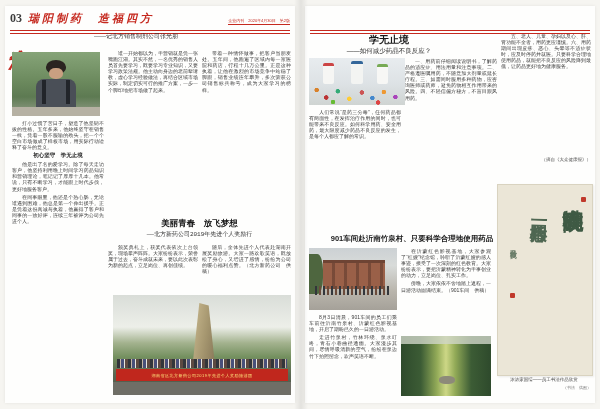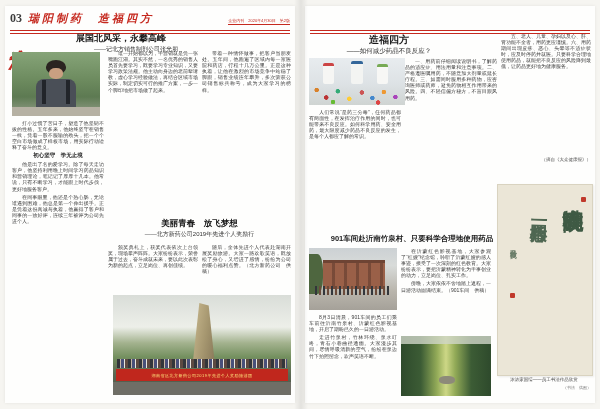--- a/index.html
+++ b/index.html
@@ -39,21 +39,20 @@
   <div class="page" style="left:5px;">
     <div class="phead">
       <span class="pageno">03</span><span class="mast">瑞阳制药　造福四方</span>
       <span class="issue">企业内刊　2020年4月30日　第2版</span>
     </div>
     <div class="redline"></div>
 
     <div class="abs sidecallig" style="left:2px;top:28px;height:78px;">专注</div>
 
     <div class="abs" style="left:26px;top:26px;width:180px;">
-      <div class="h-main" style="font-size:9px;">展国北风采，永攀高峰</div>
       <div class="h-sub" style="font-size:6px;padding-left:30px;">——记北方销售制剂公司张光朋</div>
     </div>
 
     <div class="abs photo" style="left:7px;top:46px;width:88px;height:64px;background:linear-gradient(180deg,#86a478 0%,#6c8a5e 45%,#5d7a52 70%,#97a08c 100%);">
       <div class="abs" style="left:34px;top:8px;width:20px;height:14px;background:#2a2420;border-radius:50% 50% 42% 42%;"></div>
       <div class="abs" style="left:37px;top:16px;width:14px;height:11px;background:#c9a081;border-radius:45%;"></div>
       <div class="abs" style="left:24px;top:27px;width:40px;height:30px;background:#4a4f57;border-radius:8px 8px 0 0;"></div>
       <div class="abs" style="left:30px;top:28px;width:4px;height:24px;background:#22252a;"></div>
       <div class="abs" style="left:54px;top:28px;width:4px;height:24px;background:#22252a;"></div>
       <div class="abs" style="left:0;bottom:0;width:100%;height:9px;background:#b6b1a3;"></div>
@@ -66,21 +65,21 @@
       <p>在同事眼里，他还是个热心肠，无论谁遇到困难，他总是第一个伸出援手。正是凭着这份真诚与执着，他赢得了客户和同事的一致好评，连续三年被评为公司先进个人。</p>
     </div>
 
     <div class="abs bt" style="left:103px;top:44px;width:90px;height:162px;">
       <p>谁一开始都以为，干营销就是凭一张嘴跑江湖。其实不然，一名优秀的销售人员首先要学习，既要学习专业知识，又要学习政策法规。他主动向身边的老前辈请教，虚心学习经验做法，再结合区域市场实际，制定切实可行的推广方案，一步一个脚印地把市场做了起来。</p>
     </div>
     <div class="abs bt" style="left:197px;top:44px;width:89px;height:162px;">
       <p>带着一种情怀做事，把客户当朋友处。五年间，他跑遍了区域内每一家医院和药店，行程十几万公里。正是这种执着，让他在激烈的市场竞争中站稳了脚跟，销售业绩连年攀升，多次荣获公司销售标兵称号，成为大家学习的榜样。</p>
     </div>
 
-    <div class="abs" style="left:103px;top:212px;width:183px;">
+    <div class="abs" style="left:103px;top:212px;width:183px;font-family:Liberation Mono, monospace;">
       <div class="h-main" style="font-size:8.5px;">美丽青春　放飞梦想</div>
       <div class="h-sub" style="font-size:6px;">——北方新药公司2019年先进个人奖励行</div>
     </div>
 
     <div class="abs bt" style="left:103px;top:238px;width:90px;height:48px;">
       <p>颁奖典礼上，获奖代表依次上台领奖，现场掌声阵阵。大家纷纷表示，荣誉属于过去，奋斗成就未来，要以此次表彰为新的起点，立足岗位、再创佳绩。</p>
     </div>
     <div class="abs bt" style="left:197px;top:238px;width:89px;height:48px;">
       <p>随后，全体先进个人代表赴湖南开展奖励旅游。大家一路欢歌笑语，既放松了身心，又增进了感情，纷纷为公司的暖心福利点赞。（北方新药公司　供稿）</p>
     </div>
@@ -92,21 +91,21 @@
         <span style="font-size:4px;color:#ffe27a;white-space:nowrap;letter-spacing:.5px;">湖南省区北方新药公司2019年先进个人奖励旅游团</span>
       </div>
       <div class="abs" style="left:0;bottom:0;width:100%;height:13px;background:#6f6e66;"></div>
     </div>
   </div>
 
   <div class="page" style="left:305px;">
     <div class="redline"></div>
 
     <div class="abs" style="left:4px;top:27px;width:160px;">
-      <div class="h-main" style="font-size:10px;">造福四方</div>
+      <div class="h-main" style="font-size:10px;">学无止境</div>
       <div class="h-sub" style="font-size:6.5px;">——如何减少药品不良反应？</div>
     </div>
 
     <div class="abs photo" style="left:4px;top:52px;width:96px;height:47px;background:linear-gradient(180deg,#e8ecef 0%,#dde2e5 55%,#cfd4d2 100%);">
       <div class="abs" style="left:14px;top:5px;width:11px;height:18px;background:#f6f6f4;border-radius:2px;border-top:3px solid #c44;"></div>
       <div class="abs" style="left:42px;top:3px;width:12px;height:20px;background:#f3f4f2;border-radius:2px;border-top:3px solid #369;"></div>
       <div class="abs" style="left:68px;top:6px;width:11px;height:17px;background:#f7f7f5;border-radius:2px;border-top:3px solid #7a5;"></div>
       <div class="abs" style="left:0;top:22px;width:96px;height:25px;background-image:
         radial-gradient(circle at 8% 40%,#d9822b 0 2px,transparent 2.5px),
         radial-gradient(circle at 18% 70%,#b33 0 2px,transparent 2.5px),

